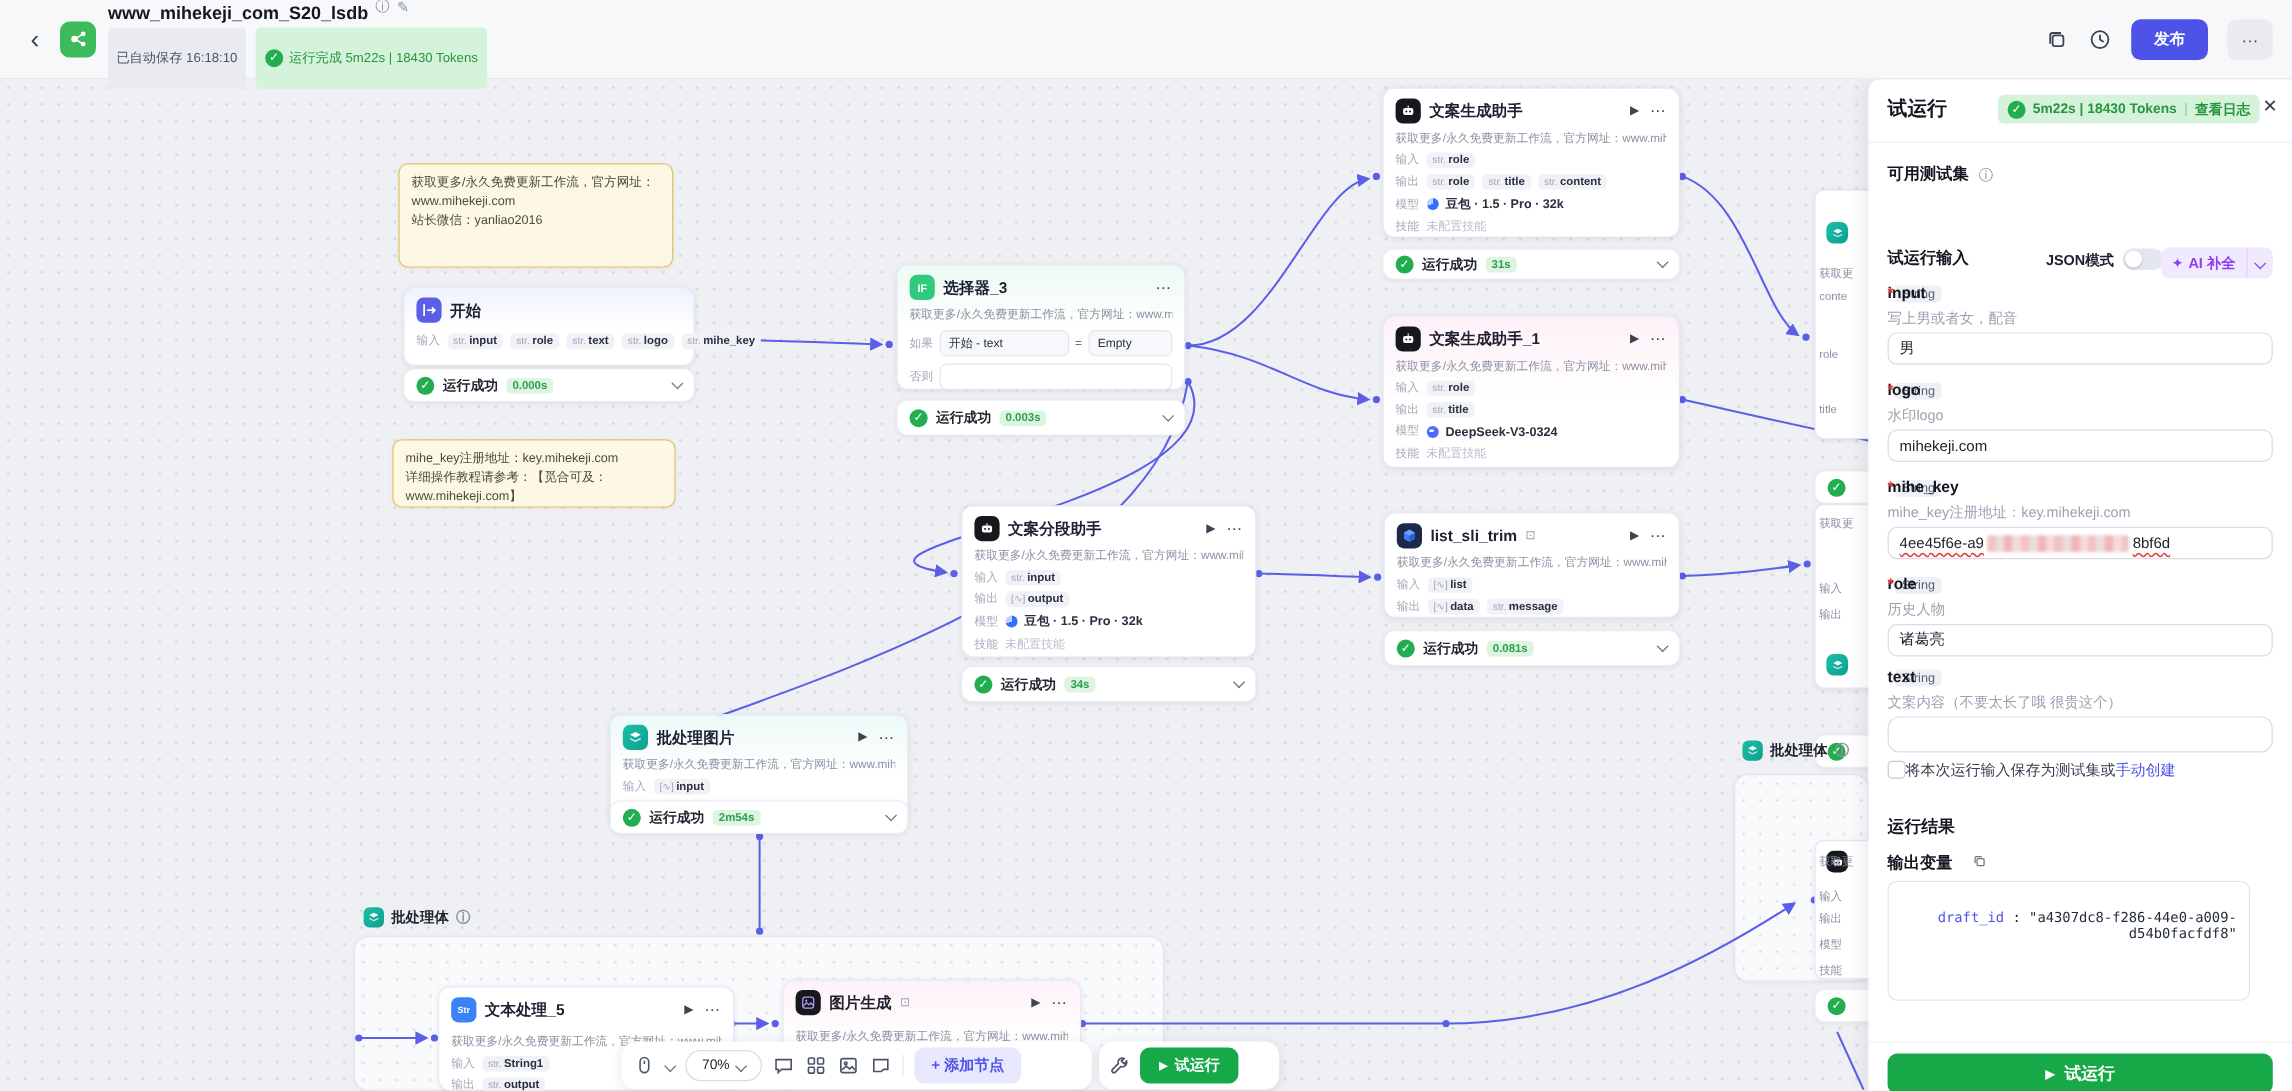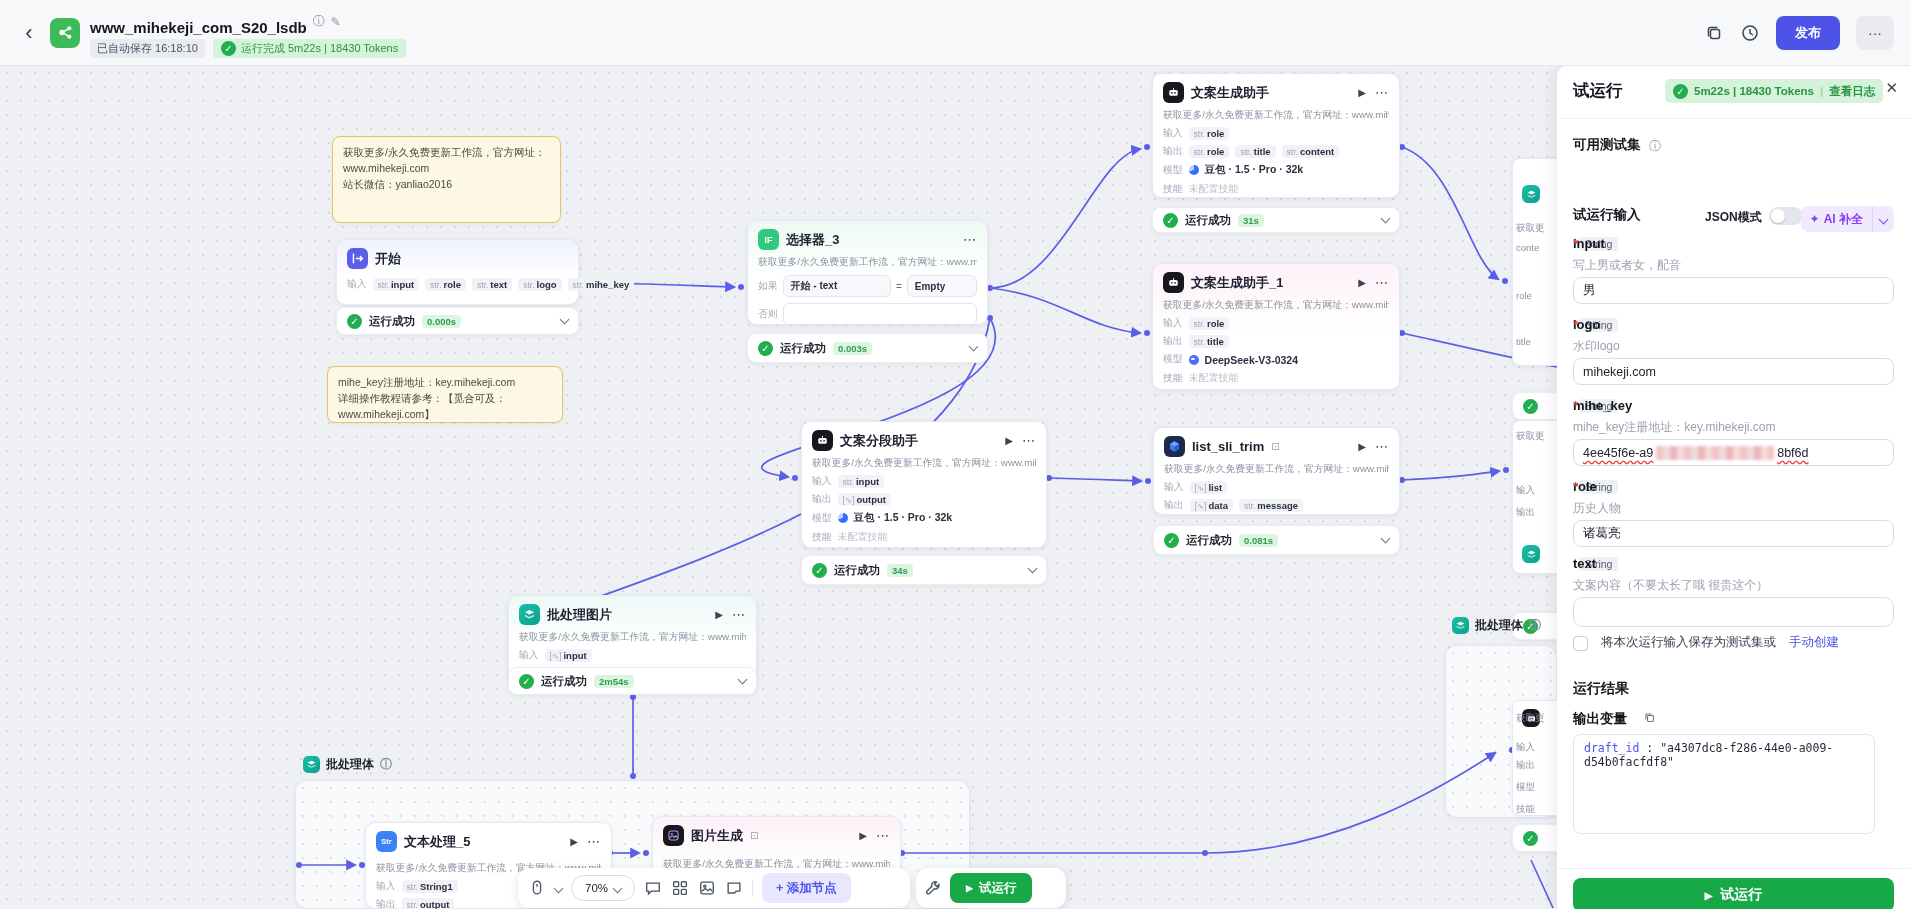--- a/index.html
+++ b/index.html
@@ -7,21 +7,21 @@
   
   .hdr { position:absolute; left:0; top:0; width:1910px; height:66px; background:#f7f8fa; border-bottom:1px solid #e7e9ef; z-index:30; display:flex; align-items:center; }
   .hdr-left { display:flex; align-items:center; gap:10px; padding-left:18px; }
   .back { font-size:22px; color:#374151; width:22px; text-align:center; cursor:pointer; }
   .appicon { width:30px; height:30px; border-radius:8px; background:#3dba5a; display:flex; align-items:center; justify-content:center; }
   .titleblock { display:flex; flex-direction:column; gap:3px; }
   .trow { display:flex; align-items:center; gap:6px; }
   .wtitle { font-size:15px; font-weight:bold; color:#14161f;margin-top:12px; }
   .ticn { font-size:12px; color:#8a90a0; }
   .badgerow { display:flex; gap:8px; }
-  .gbadge { background:#e9ebf1; color:#4b5563; font-size:11px; padding:2px 7px; border-radius:4px; }
+  .gbadge { background:#e9ebf1; color:#4b5563; font-size:11px; padding:18px 7px; border-radius:4px; }
   .runbadge { background:#d5f2da; color:#27963f; font-size:11px; padding:2px 8px; border-radius:4px; display:flex; align-items:center; gap:5px; }
   .hdr-right { margin-left:auto; display:flex; align-items:center; gap:16px; padding-right:16px; }
   .hicn { width:20px; height:20px; color:#3c4354; cursor:pointer; }
   .publish { background:#4d53e8; color:#fff; font-size:13px; font-weight:bold; border:none; border-radius:8px; width:64px; height:34px; cursor:pointer; }
   .morebtn { background:#e9ebf1; color:#3c4354; border:none; border-radius:8px; width:38px; height:34px; font-size:14px; cursor:pointer; }
   .ckc { width:15px; height:15px; border-radius:50%; background:#22ae4e; color:#fff; font-size:10px; display:inline-flex; align-items:center; justify-content:center; flex:none; }
   
   .canvas { position:absolute; left:0; top:66px; width:1910px; height:843px;
     background-image:radial-gradient(circle,#d5d8e0 1px,transparent 1.3px); background-size:14px 14px; }
   .edges { position:absolute; left:0; top:0; z-index:1; pointer-events:none; }
@@ -50,21 +50,21 @@
   .modeldot { width:10px; height:10px; border-radius:50%; background:conic-gradient(#3370ff 0 70%,#bcd2ff 70% 100%); display:inline-block; flex:none; }
   .wdot { width:10px; height:10px; border-radius:50%; background:#4d6bfe; display:inline-block; flex:none; position:relative; }
   .wdot:after{ content:""; position:absolute; left:2px; top:3px; width:4px; height:2px; background:#fff; border-radius:2px; }
   .mtext { font-size:10.5px; color:#2a2f3f; font-weight:bold; }
   .skill { font-size:10px; color:#b9bfcc; }
   .status { position:absolute; background:#fff; border:1px solid #eceef4; border-radius:9px; box-shadow:0 1px 4px rgba(30,35,70,.07); display:flex; align-items:center; gap:7px; padding:0 10px; z-index:2; }
   .st-label { font-size:11.5px; font-weight:bold; color:#20242f; }
   .st-time { background:#dcf4e0; color:#2f9e4f; font-size:9.5px; font-weight:bold; border-radius:4px; padding:1px 5px; }
   .chev { width:7px; height:7px; border-right:1.6px solid #6b7280; border-bottom:1.6px solid #6b7280; transform:rotate(45deg); margin-left:auto; margin-top:-3px; flex:none; }
   .cond { display:flex; align-items:center; gap:5px; margin-top:6px; }
-  .cbox { background:#f7f8fb; border:1px solid #e3e5ee; border-radius:6px; height:22px; display:flex; align-items:center; padding:0 7px; font-size:10px; font-weight:bold; color:#2a2f3f; }
+  .cbox { background:#f7f8fb; border:1px solid #e3e5ee; border-radius:6px; height:22px; display:flex; align-items:center; padding:0 7px; font-size:10px; font-weight:normal; color:#2a2f3f; }
   .ceq { font-size:10px; color:#6b7280; }
   .container { position:absolute; background:rgba(252,253,255,.75); border:1.5px solid #e3e6f0; border-radius:12px; z-index:0;
     background-image:radial-gradient(circle,#dcdfe8 1px,transparent 1.2px); background-size:14px 14px; box-shadow:0 1px 4px rgba(30,35,70,.05); }
   .batchlabel { position:absolute; display:flex; align-items:center; gap:6px; z-index:2; font-size:12px; font-weight:bold; color:#20242f; }
   .bl-icn { width:17px; height:17px; border-radius:5px; background:linear-gradient(135deg,#19c0a8,#0e9f8d); display:flex; align-items:center; justify-content:center; }
   .frag { position:absolute; font-size:9.5px; color:#8b91a2; z-index:2; white-space:nowrap; }
   .minicard { position:absolute; background:#fff; border:1px solid #e6e8f2; border-radius:8px; box-shadow:0 1px 4px rgba(30,35,70,.07); z-index:2; }
   
   .tbar { position:absolute; z-index:6; background:#fff; border-radius:12px; box-shadow:0 2px 10px rgba(30,35,70,.13); display:flex; align-items:center; }
   .tb1 { left:518px; top:868px; width:392px; height:40px; padding:0 10px; gap:9px; }
@@ -91,26 +91,26 @@
   .ai-main { padding:0 9px; font-size:12px; font-weight:bold; color:#8a3ff0; display:flex; align-items:center; gap:4px; height:100%; }
   .ai-chev { border-left:1px solid #e2d3fb; height:100%; display:flex; align-items:center; padding:0 7px; }
   .fld-name { font-size:13px; font-weight:bold; color:#14161f; }
   .req { color:#e23c3c; }
   .typetag { background:#eef0f5; color:#596070; font-size:10.5px; padding:1px 6px; border-radius:4px; font-weight:normal; margin-left:6px; position:static; }
   .fld-desc { font-size:12px; color:#9aa3b2; }
   .fld-input { width:321px; height:27px; border:1px solid #d9dbe6; border-radius:8px; background:#fff; font-size:12.5px; color:#20242f; padding:0 9px; display:flex; align-items:center; }
   .wavy { text-decoration:underline; text-decoration-style:wavy; text-decoration-color:#e03e3e; text-underline-offset:3px; }
   .blur { display:inline-block; width:118px; height:14px; margin:0 3px; border-radius:2px; vertical-align:-2px;
     background:repeating-linear-gradient(90deg,#f2c3c3 0 7px,#eadcdf 7px 14px,#efb6ba 14px 21px,#f5dada 21px 28px); filter:blur(1.5px); }
-  .chkrow { left:16px; top:568px; display:flex; align-items:flex-end; gap:13px; }
+  .chkrow { left:16px; top:568px; display:flex; align-items:flex-start; gap:0; }
   .chkrow span{ position:static; }
   .chkbox { width:15px; height:15px; border:1.5px solid #c6cad6; border-radius:4px; background:#fff; cursor:pointer; }
   .chktext { font-size:12.5px; color:#374151; }
   .chklink { font-size:12.5px; color:#4d53e8; cursor:pointer; }
-  .outbox { left:16px; top:668px; width:302px; height:100px; border:1px solid #e3e5ec; border-radius:8px; padding:6px 10px; font-family:"DejaVu Sans Mono","Liberation Mono",monospace; font-size:11.5px; color:#1f2937; }
+  .outbox { left:16px; top:668px; width:302px; height:100px; border:1px solid #e3e5ec; border-radius:8px; padding:22px 10px; font-family:"DejaVu Sans Mono","Liberation Mono",monospace; font-size:11.5px; color:#1f2937;text-align:right; }
   .okey { color:#4d53e8; position:static; }
   .oval { position:static; }
   .p-foot { left:0; top:802px; width:353px; border-top:1px solid #eef0f4; }
   .runbig { left:16px; top:812px; width:321px; height:34px; background:#17a948; border:none; border-radius:8px; color:#fff; font-size:14px; font-weight:bold; cursor:pointer; display:flex; align-items:center; justify-content:center; gap:8px; }
   .runbig span{ position:static; }
   .cpicn { width:13px; height:13px; color:#6b7280; }
   svg.licn { display:block; }
 </style>
 </head>
 <body>

